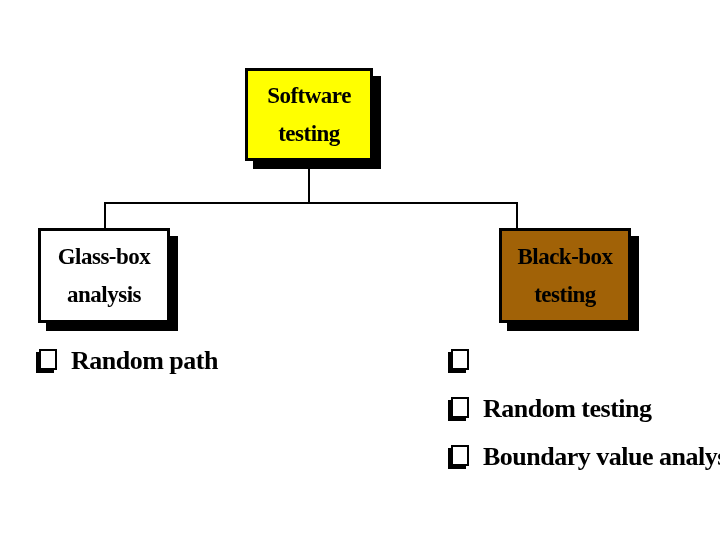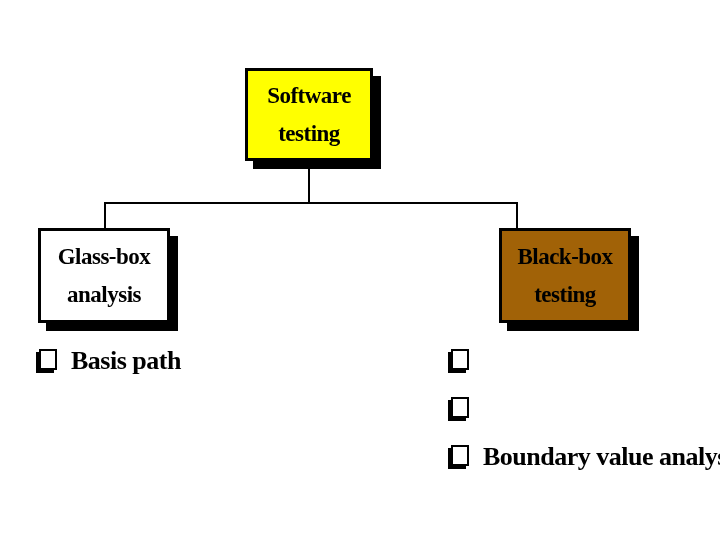--- a/index.html
+++ b/index.html
@@ -108,30 +108,31 @@
     <span>Glass-box analysis</span>
   </div>
 
   <div class="node" id="node-right">
     <span>Black-box testing</span>
   </div>
 
   <ul class="bullet-list" id="list-left">
     <li class="bullet-item">
       <span class="bullet-square"></span>
-      <span class="bullet-text">Basis path</span>
+      <span class="bullet-text">Random path</span>
     </li>
   </ul>
 
   <ul class="bullet-list" id="list-right">
     <li class="bullet-item">
       <span class="bullet-square"></span>
     </li>
     <li class="bullet-item">
       <span class="bullet-square"></span>
+      <span class="bullet-text">Random testing</span>
     </li>
     <li class="bullet-item">
       <span class="bullet-square"></span>
       <span class="bullet-text">Boundary value analysis</span>
     </li>
   </ul>
 
 </div>
 
 </body></html>

